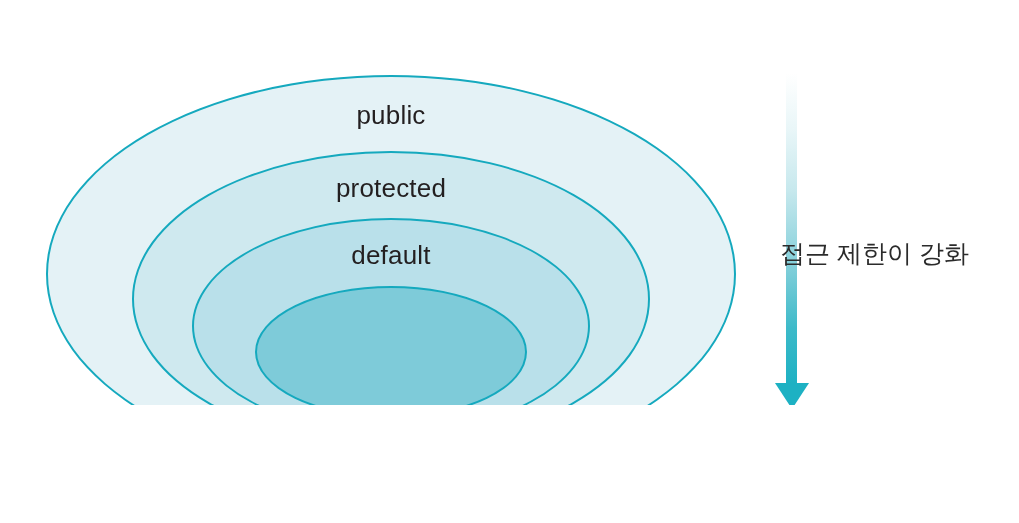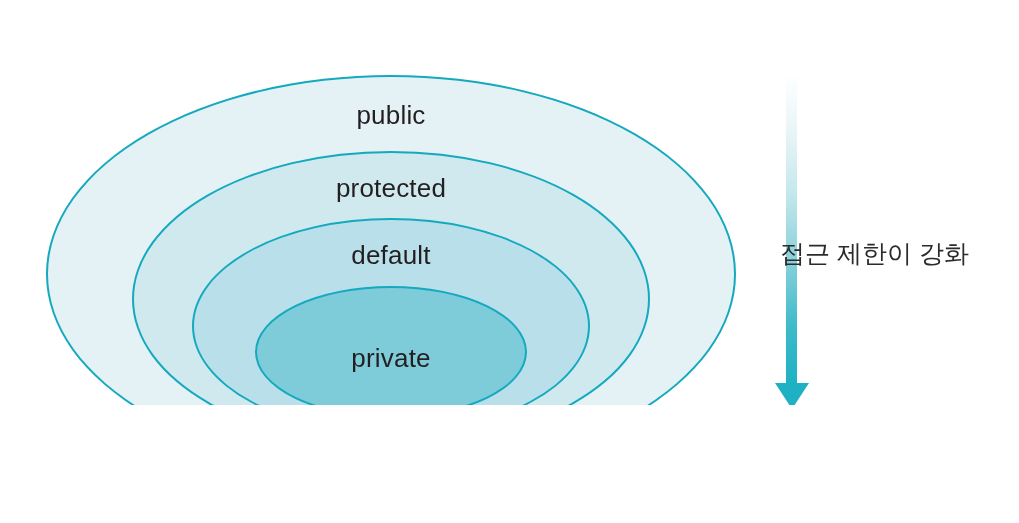--- a/index.html
+++ b/index.html
@@ -106,21 +106,20 @@
   <div class="ellipse ellipse-default"></div>
 
   <div class="ellipse ellipse-private"></div>
 
   <div class="layer-label label-public">public</div>
 
   <div class="layer-label label-protected">protected</div>
 
   <div class="layer-label label-default">default</div>
 
-  <div class="layer-label label-private">private</div>
 
   <div class="arrow">
     <div class="arrow-shaft"></div>
     <div class="arrow-head"></div>
   </div>
 
   <div class="arrow-caption">접근 제한이 강화</div>
 
 </div>
 

